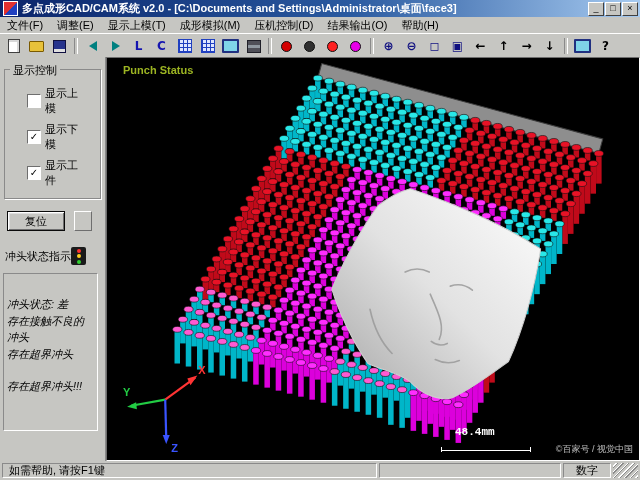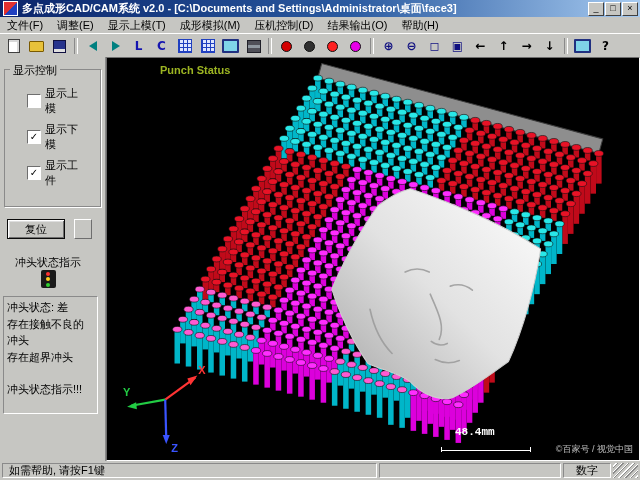--- a/index.html
+++ b/index.html
@@ -34,42 +34,42 @@
   .ic-monitor{width:13px;height:10px;border:2px solid #203080;background:#7fd4e8;border-radius:1px;}
   .ic-press{width:12px;height:11px;border:1px solid #202028;
     background:linear-gradient(#505058 0 4px,#9098a0 4px 7px,#505058 7px);}
   .ic-dot{width:9px;height:9px;border-radius:50%;border:1px solid #101010;}
   .ic-glyph{font-size:12px;font-weight:bold;line-height:1;font-family:"DejaVu Sans",sans-serif;}
   
   .main{position:absolute;top:57px;bottom:19px;left:0;right:0;display:flex;}
   .sidebar{width:106px;flex:0 0 auto;background:#c6c6c2;box-sizing:border-box;
     padding:6px 3px 3px 3px;border-right:1px solid #8a8a8a;position:relative;}
   .groupbox{position:relative;border:1px solid #8a8a8a;box-shadow:1px 1px 0 #ffffff;
-    margin:6px 1px 0 1px;padding:10px 4px 12px 4px;}
+    margin:6px 1px 0 1px;padding:10px 4px 4px 4px;}
   .group-title{position:absolute;top:-7px;left:5px;background:#c6c6c2;padding:0 3px;}
   .cbrow{display:flex;align-items:center;gap:4px;margin:6px 18px;}
   .cb{width:12px;height:12px;flex:0 0 auto;background:#fff;border:1px solid;
     border-color:#6e6e6e #ffffff #ffffff #6e6e6e;font-size:10px;line-height:11px;text-align:center;color:#000;}
   .reset-row{display:flex;align-items:center;margin:12px 2px 0 4px;}
   .reset-btn{width:58px;height:20px;background:#c6c6c2;border:1px solid #0a0a0a;font-family:inherit;font-size:11px;
     box-shadow:inset 1px 1px 0 #ffffff,inset -1px -1px 0 #6e6e6e,inset 2px 2px 0 #dedede;}
   .aux-box{width:16px;height:18px;margin-left:9px;border:1px solid;border-color:#ffffff #6e6e6e #6e6e6e #ffffff;}
-  .punch-row{display:flex;align-items:center;justify-content:space-between;margin:16px 11px 0 2px;flex-direction:column;}
+  .punch-row{display:flex;align-items:center;margin:16px 11px 0 2px;}
   .traffic{width:15px;height:18px;background:#1a1a1a;border-radius:2px;display:flex;flex-direction:column;
     align-items:center;justify-content:space-evenly;flex:0 0 auto;}
   .traffic i{width:4px;height:4px;border-radius:50%;display:block;}
   .t-red{background:#ff3030;} .t-yellow{background:#ffd020;} .t-green{background:#30d030;}
   .status-area{margin:8px 4px 0 0;border:1px solid;border-color:#8a8a8a #ffffff #ffffff #8a8a8a;
-    padding:2px 3px;min-height:112px;line-height:1.5;}
+    padding:22px 3px;min-height:112px;line-height:1.5;font-style:italic;}
   .sline:last-child{margin-top:16px;}
   
   .viewport{flex:1;position:relative;background:#000;border:1px solid;
     border-color:#6e6e6e #ffffff #ffffff #6e6e6e;overflow:hidden;}
   #scene{position:absolute;left:0;top:0;width:100%;height:100%;}
-  .vp-label{position:absolute;left:16px;top:6px;color:#9cb422;font-weight:bold;font-size:11px;margin-left:37px;}
+  .vp-label{position:absolute;left:16px;top:6px;color:#9cb422;font-weight:bold;font-size:11px;}
   .vp-scale{position:absolute;left:348px;top:368px;color:#fff;font-size:11px;font-weight:bold;font-family:Liberation Mono, monospace;}
   .vp-scale-line{position:absolute;left:334px;top:392px;width:90px;height:1px;background:#fff;}
   .vp-tick{position:absolute;top:389px;width:1px;height:5px;background:#fff;}
   .vp-watermark{position:absolute;right:6px;bottom:4px;color:rgba(255,255,255,0.72);font-size:9px;}
   
   .statusbar{position:absolute;left:0;right:0;bottom:0;height:19px;background:#c6c6c2;
     display:flex;align-items:stretch;gap:2px;padding:2px 2px;box-sizing:border-box;}
   .sb-panel{border:1px solid;border-color:#8a8a8a #ffffff #ffffff #8a8a8a;
     display:flex;align-items:center;padding:0 6px;white-space:nowrap;overflow:hidden;}
   .sb-help{flex:1;}
@@ -213,21 +213,21 @@
         <i class="t-red"></i>
           <i class="t-yellow"></i>
           <i class="t-green"></i>
       </span>
     </div>
 
     <div class="status-area" id="status-lines">
         <div class="sline">冲头状态: 差</div>
         <div class="sline">存在接触不良的冲头</div>
         <div class="sline">存在超界冲头</div>
-        <div class="sline">冲头状态指示!!!</div>
+        <div class="sline">存在超界冲头!!!</div>
       </div>
   </div>
 
   <div class="viewport">
     <svg id="scene" viewBox="0 0 530 400" preserveAspectRatio="none">
         <defs>
           <linearGradient id="faceGrad" x1="1" y1="0" x2="0" y2="1">
             <stop offset="0" stop-color="#fdfdfd"></stop>
             <stop offset="0.5" stop-color="#e2e2e2"></stop>
             <stop offset="1" stop-color="#a6a6a6"></stop>

